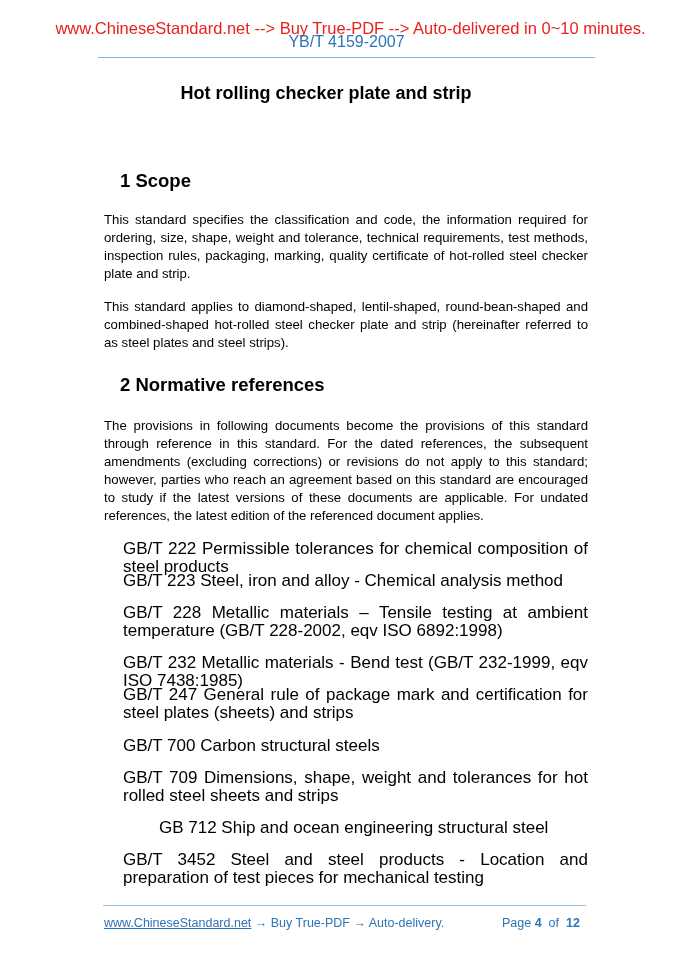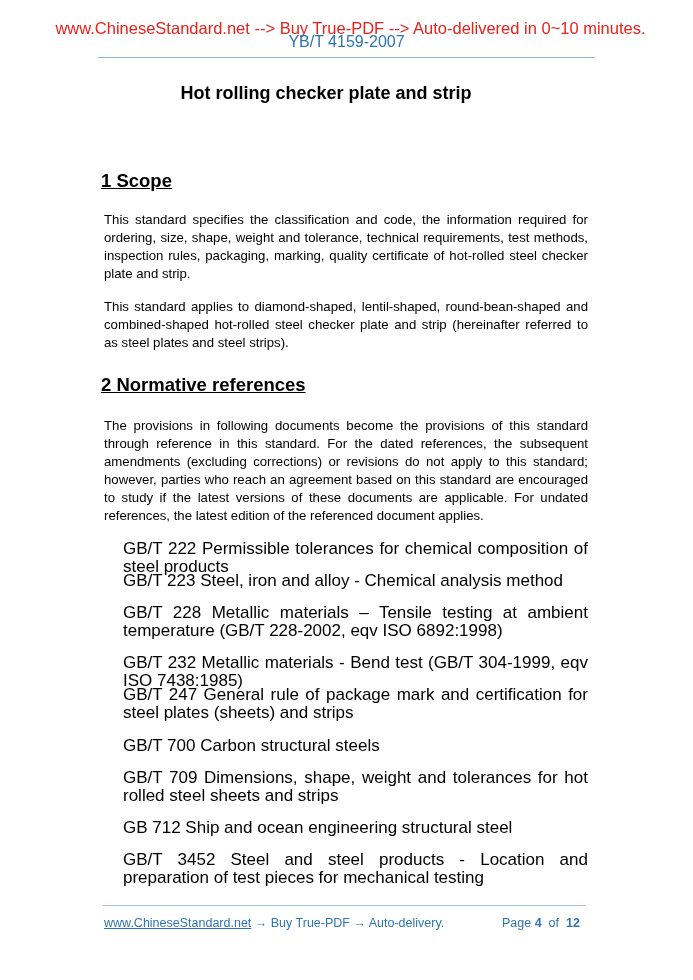--- a/index.html
+++ b/index.html
@@ -5,21 +5,21 @@
   html, body { margin: 0; padding: 0; background: #ffffff; }
   body { width: 693px; height: 980px; position: relative; overflow: hidden;
          font-family: "Liberation Sans", sans-serif; color: #000; }
   .promo { position: absolute; top: 19px; left: 4px; width: 693px; text-align: center;
            color: #e8211b; font-size: 16.5px; line-height: 18px; white-space: nowrap; }
   .std-code { position: absolute; top: 35px; left: 0; width: 693px; text-align: center;
               color: #2e74b5; font-size: 16px; line-height: 13px; }
   .hdr-rule { position: absolute; top: 57px; left: 98px; width: 497px; height: 1px; background: #8eb4dc; }
   .doc-title { position: absolute; top: 82px; left: 0; width: 652px; text-align: center;
                font-weight: bold; font-size: 18px; line-height: 22px; }
-  .h1 { position: absolute; left: 101px; font-weight: bold; font-size: 18.5px; line-height: 22px; text-decoration: underline; }
+  .h1 { position: absolute; left: 120px; font-weight: bold; font-size: 18.5px; line-height: 22px; }
   .para { position: absolute; left: 104px; width: 484px; font-size: 13.2px; line-height: 18px;
           text-align: justify; }
   .ref { position: absolute; left: 123px; width: 465px; font-size: 17px; line-height: 18px;
          text-align: justify; }
   .ftr-rule { position: absolute; top: 905px; left: 103px; width: 483px; height: 1px; background: #9cc3e6; }
   .ftr-left { position: absolute; top: 916px; left: 104px; font-size: 12.5px; line-height: 15px; color: #2e74b5; }
   .ftr-left a { color: #2e74b5; text-decoration: underline; }
   .ftr-right { position: absolute; top: 916px; left: 502px; font-size: 12.5px; line-height: 15px; color: #2e74b5; }
   .ftr-right b { font-weight: bold; }
 </style>
@@ -35,22 +35,22 @@
 <div class="h1" style="top:170px;">1 Scope</div>
 <div class="para" style="top:211px;">This standard specifies the classification and code, the information required for ordering, size, shape, weight and tolerance, technical requirements, test methods, inspection rules, packaging, marking, quality certificate of hot-rolled steel checker plate and strip.</div>
 <div class="para" style="top:298px;">This standard applies to diamond-shaped, lentil-shaped, round-bean-shaped and combined-shaped hot-rolled steel checker plate and strip (hereinafter referred to as steel plates and steel strips).</div>
 
 <div class="h1" style="top:374px;">2 Normative references</div>
 <div class="para" style="top:417px;">The provisions in following documents become the provisions of this standard through reference in this standard. For the dated references, the subsequent amendments (excluding corrections) or revisions do not apply to this standard; however, parties who reach an agreement based on this standard are encouraged to study if the latest versions of these documents are applicable. For undated references, the latest edition of the referenced document applies.</div>
 
 <div class="ref" style="top:540px;">GB/T 222 Permissible tolerances for chemical composition of steel products</div>
 <div class="ref" style="top:572px;">GB/T 223 Steel, iron and alloy - Chemical analysis method</div>
 <div class="ref" style="top:604px;">GB/T 228 Metallic materials – Tensile testing at ambient temperature (GB/T 228-2002, eqv ISO 6892:1998)</div>
-<div class="ref" style="top:654px;">GB/T 232 Metallic materials - Bend test (GB/T 304-1999, eqv ISO 7438:1985)</div>
+<div class="ref" style="top:654px;">GB/T 232 Metallic materials - Bend test (GB/T 232-1999, eqv ISO 7438:1985)</div>
 <div class="ref" style="top:686px;">GB/T 247 General rule of package mark and certification for steel plates (sheets) and strips</div>
 <div class="ref" style="top:737px;">GB/T 700 Carbon structural steels</div>
 <div class="ref" style="top:769px;">GB/T 709 Dimensions, shape, weight and tolerances for hot rolled steel sheets and strips</div>
-<div class="ref" style="top:819px;">GB 712 Ship and ocean engineering structural steel</div>
+<div class="ref" style="top:819px;margin-left:36px;">GB 712 Ship and ocean engineering structural steel</div>
 <div class="ref" style="top:851px;">GB/T 3452 Steel and steel products - Location and preparation of test pieces for mechanical testing</div>
 
 <div class="ftr-rule"></div>
 <div class="ftr-left"><a>www.ChineseStandard.net</a><span> → Buy True-PDF → Auto-delivery.</span></div>
 <div class="ftr-right"><span>Page</span>&nbsp;<b>4</b>&nbsp;&nbsp;<span>of</span>&nbsp;&nbsp;<b>12</b></div>
 
 </body></html>

